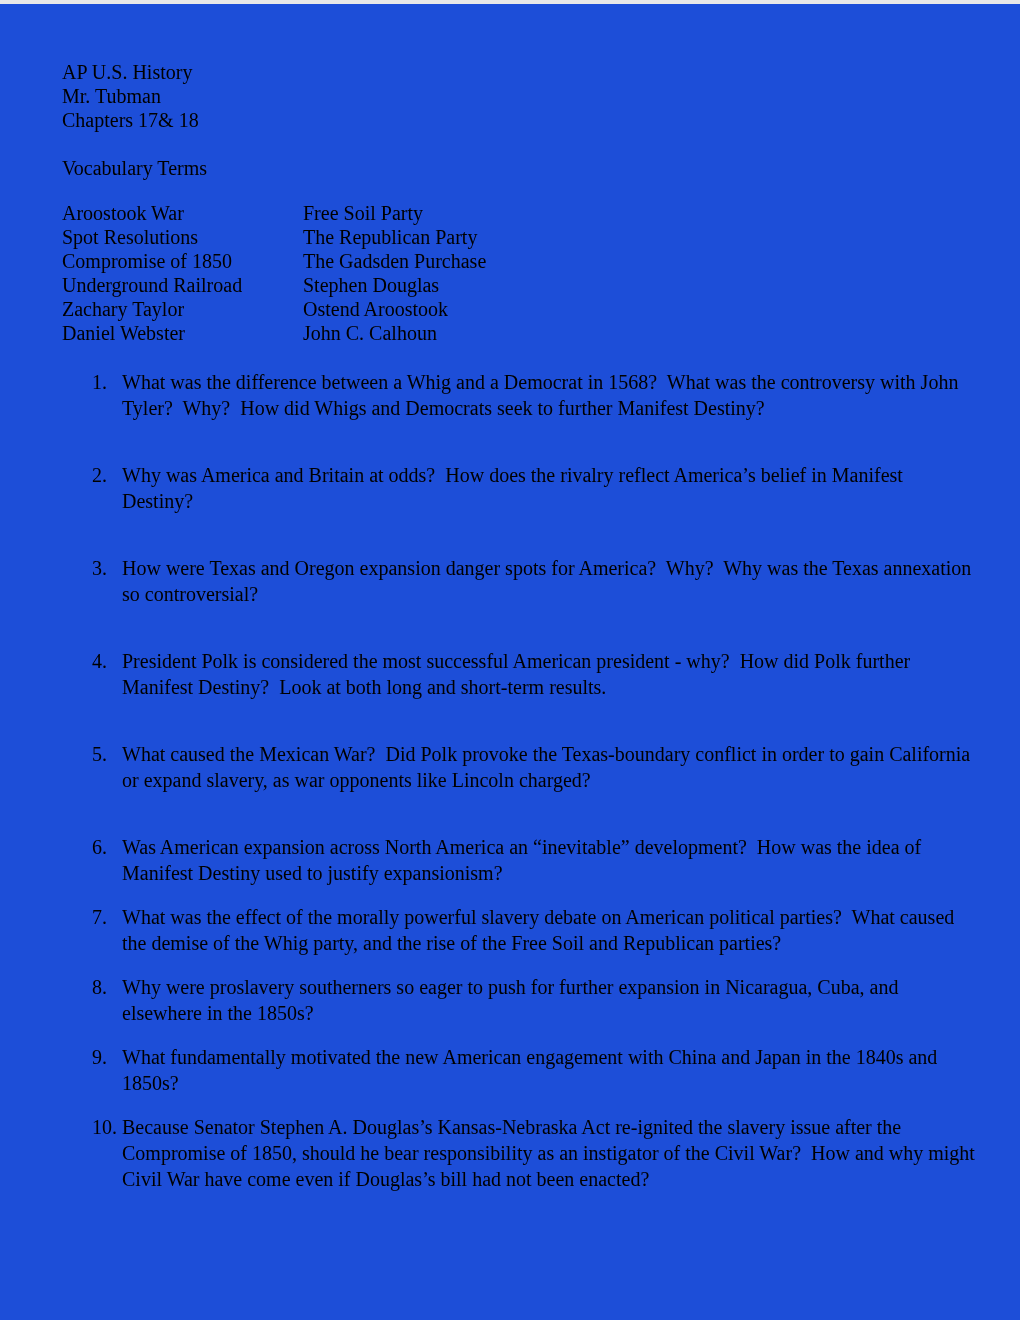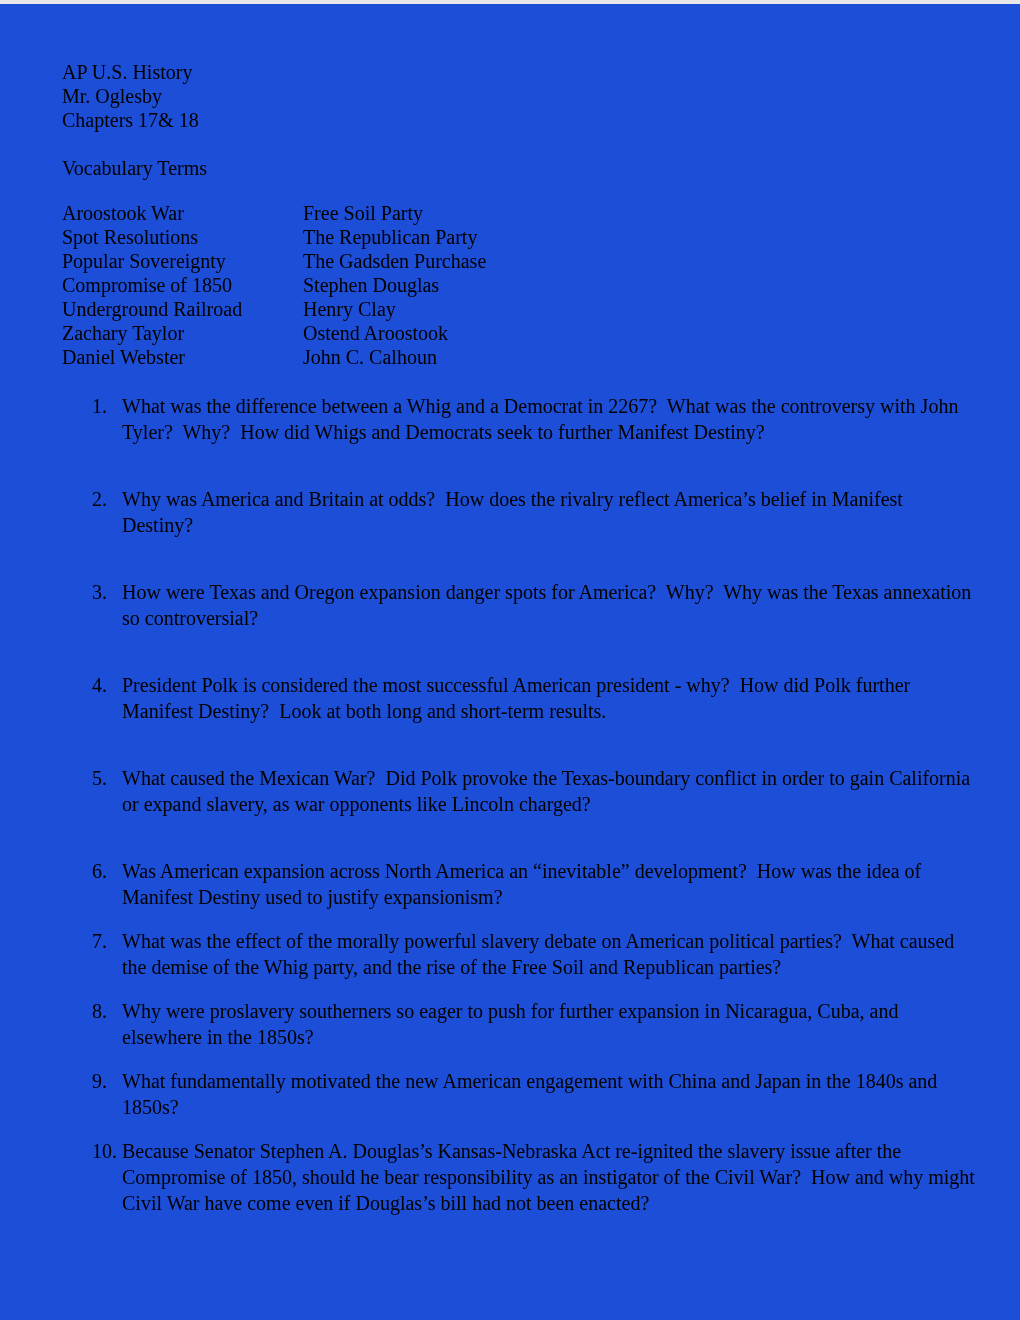--- a/index.html
+++ b/index.html
@@ -42,52 +42,50 @@
   .q-num { flex: 0 0 30px; width: 30px; }
   .q-text { flex: 1; white-space: pre-wrap; }
 </style>
 </head>
 <body>
 
 <div class="page">
 
   <div class="doc-header">
     <div class="header-line">AP U.S. History</div>
-    <div class="header-line">Mr. Oglesby</div>
+    <div class="header-line">Mr. Tubman</div>
     <div class="header-line">Chapters 17&amp; 18</div>
   </div>
 
   <div class="section-heading vocab-heading">Vocabulary Terms</div>
 
   <div class="vocab-grid">
     <div class="vocab-column">
       <div class="vocab-term">Aroostook War</div>
       <div class="vocab-term">Spot Resolutions</div>
-      <div class="vocab-term">Popular Sovereignty</div>
       <div class="vocab-term">Compromise of 1850</div>
       <div class="vocab-term">Underground Railroad</div>
       <div class="vocab-term">Zachary Taylor</div>
       <div class="vocab-term">Daniel Webster</div>
     </div>
     <div class="vocab-column">
       <div class="vocab-term">Free Soil Party</div>
       <div class="vocab-term">The Republican Party</div>
       <div class="vocab-term">The Gadsden Purchase</div>
       <div class="vocab-term">Stephen Douglas</div>
-      <div class="vocab-term">Henry Clay</div>
       <div class="vocab-term">Ostend Aroostook</div>
       <div class="vocab-term">John C. Calhoun</div>
     </div>
   </div>
 
 
   <div class="questions-list">
     <div class="question">
       <span class="q-num">1.</span>
-      <span class="q-text">What was the difference between a Whig and a Democrat in 2267?  What was the controversy with John Tyler?  Why?  How did Whigs and Democrats seek to further Manifest Destiny?</span>
+      <span class="q-text">What was the difference between a Whig and a Democrat in 1568?  What was the controversy with John Tyler?  Why?  How did Whigs and Democrats seek to further Manifest Destiny?</span>
     </div>
     <div class="question">
       <span class="q-num">2.</span>
       <span class="q-text">Why was America and Britain at odds?  How does the rivalry reflect America’s belief in Manifest Destiny?</span>
     </div>
     <div class="question">
       <span class="q-num">3.</span>
       <span class="q-text">How were Texas and Oregon expansion danger spots for America?  Why?  Why was the Texas annexation so controversial?</span>
     </div>
     <div class="question">

